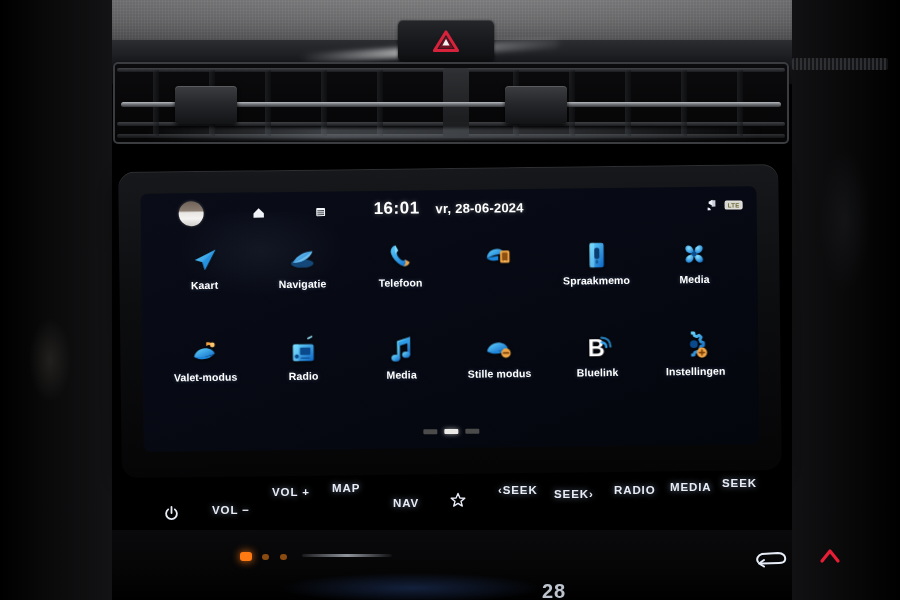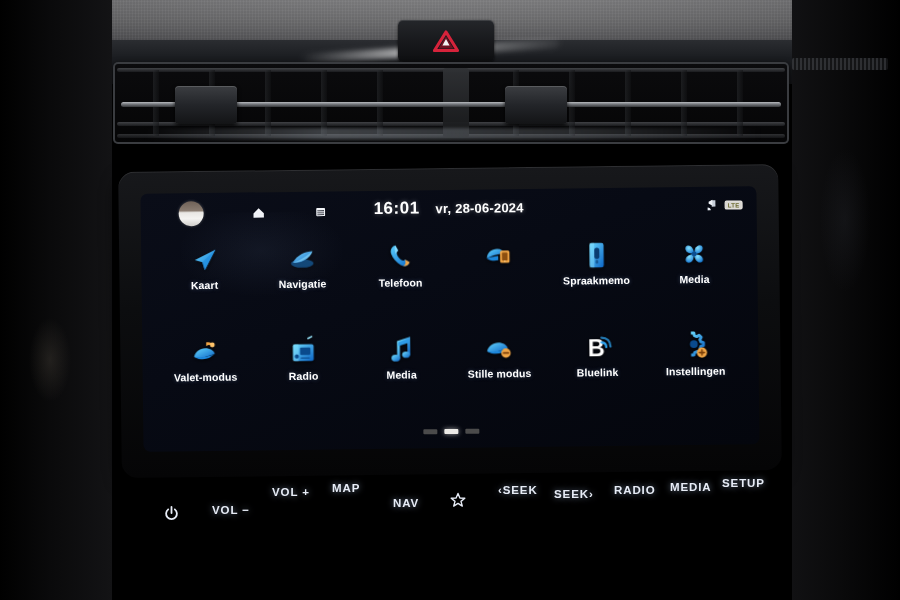--- a/index.html
+++ b/index.html
@@ -516,17 +516,35 @@
     <div class="hb" style="left:273px; top:27px">NAV</div>
     <div class="hb" style="left:330px; top:22px">
       <svg width="16" height="16" viewBox="0 0 16 16">
         <path d="M8 1.4 L9.9 6 L14.8 6.3 L11 9.4 L12.3 14.1 L8 11.4 L3.7 14.1 L5 9.4 L1.2 6.3 L6.1 6 Z" fill="none" stroke="#e7ecf6" stroke-width="1.4" stroke-linejoin="round"></path>
       </svg>
     </div>
     <div class="hb" style="left:378px; top:14px">‹SEEK</div>
     <div class="hb" style="left:434px; top:18px">SEEK›</div>
     <div class="hb" style="left:494px; top:14px">RADIO</div>
     <div class="hb" style="left:550px; top:11px">MEDIA</div>
-    <div class="hb" style="left:602px; top:7px">SETUP</div>
+    <div class="hb" style="left:602px; top:7px">SEEK</div>
   </div>
 
+  <div class="climate">
+    <div class="cl-glow"></div>
+    <div class="amber" style="left:128px"></div>
+    <div class="amber s" style="left:150px"></div>
+    <div class="amber s" style="left:168px"></div>
+    <div class="silver-bar"></div>
+
+    <svg class="recirc" viewBox="0 0 38 20">
+      <path d="M6 14 C4 11 6 7 10 6 L26 5 C31 5 34 8 33 12 C32.5 14 30 15 27 15 L9 15.5" fill="none" stroke="#e8eef8" stroke-width="2" stroke-linecap="round"></path>
+      <path d="M12 12 L7 15.5 L12 18.5" fill="none" stroke="#e8eef8" stroke-width="2" stroke-linecap="round" stroke-linejoin="round"></path>
+    </svg>
+
+    <svg class="red-chev" viewBox="0 0 22 16">
+      <path d="M3 13 L11 3 L19 13" fill="none" stroke="#e81d36" stroke-width="3.2" stroke-linecap="round" stroke-linejoin="round"></path>
+    </svg>
+
+    <div class="temp-num">28</div>
+  </div>
 
 </div>
 
 </body></html>

